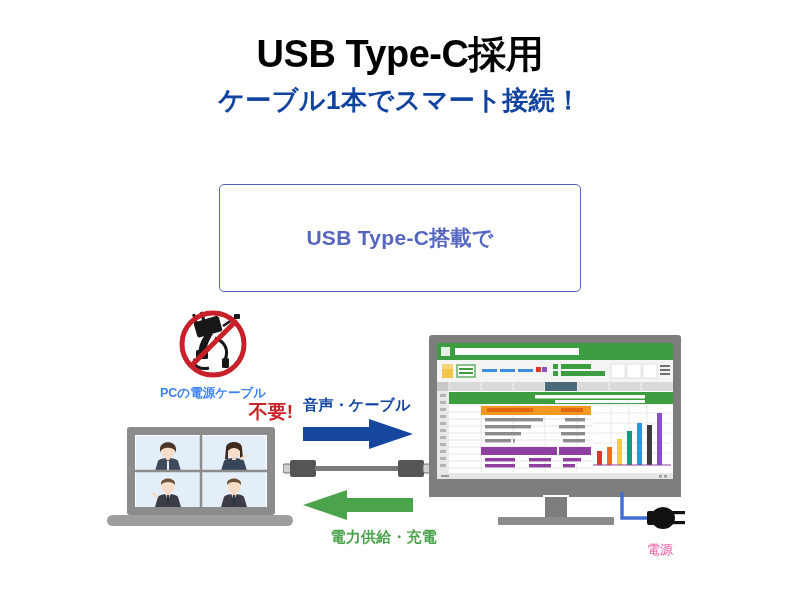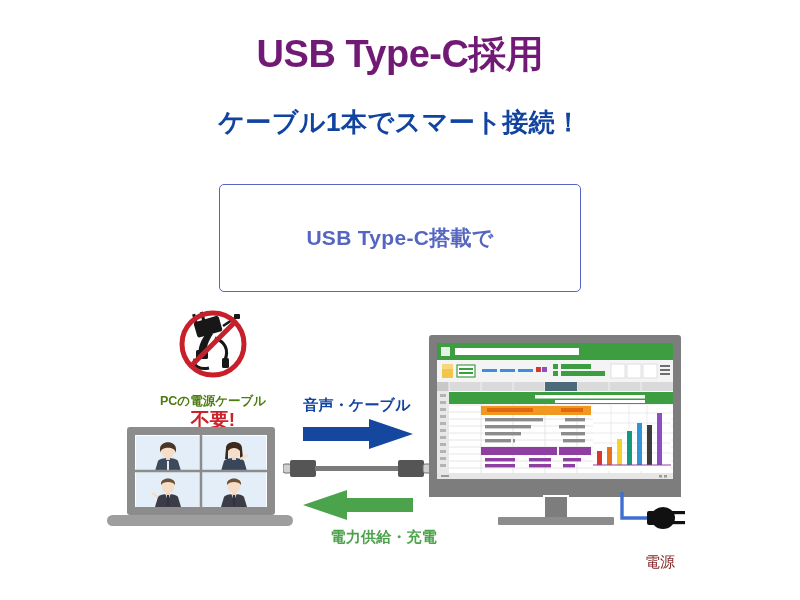--- a/index.html
+++ b/index.html
@@ -17,27 +17,27 @@
   }
 
   
   .title {
     position: absolute;
     left: 0; top: 34px;
     width: 800px;
     text-align: center;
     font-size: 38px;
     font-weight: bold;
-    color: #701a75;
+    color: #000000;
     letter-spacing: -0.5px;
     line-height: 1.1;
   }
   .subtitle {
     position: absolute;
-    left: 0; top: 108px;
+    left: 0; top: 86px;
     width: 800px;
     text-align: center;
     font-size: 26px;
     font-weight: bold;
     color: #1144a0;
     letter-spacing: 0.5px;
     line-height: 1.1;
   }
 
   
@@ -66,31 +66,32 @@
   .nocable {
     position: absolute;
     left: 133px; top: 310px;
     width: 160px;
     text-align: center;
   }
   .nocable-icon { width: 160px; height: 72px; display: block; }
   .nocable-t1 {
     font-size: 12.5px;
     font-weight: bold;
-    color: #4d7c0f;
+    color: #3b82f6;
     line-height: 1.2;
-    margin-top: 12px;
+    margin-top: 4px;
     white-space: nowrap;
   }
   .nocable-t2 {
     font-size: 19px;
     font-weight: bold;
     color: #cc2229;
     line-height: 1.15;
     white-space: nowrap;
+    text-align: right;
   }
 
   
   .laptop { position: absolute; left: 105px; top: 425px; width: 190px; height: 105px; }
 
   
   .cable { position: absolute; left: 283px; top: 455px; width: 148px; height: 26px; }
 
   
   .sig-label {
@@ -123,25 +124,24 @@
   
   .monitor { position: absolute; left: 425px; top: 335px; width: 260px; height: 200px; }
 
   
   .plug { position: absolute; left: 614px; top: 492px; width: 80px; height: 50px; }
   .plug-label {
     position: absolute;
     left: 620px; top: 541px;
     width: 80px;
     text-align: center;
-    font-size: 15px;
-    color: #7f1d1d;
+    font-size: 13px;
+    color: #ec4899;
     font-weight: normal;
     white-space: nowrap;
-    margin-top: 12px;
   }
 </style>
 </head>
 <body>
 
 <div class="title">USB Type-C採用</div>
 
 <div class="subtitle">ケーブル1本でスマート接続！</div>
 
 <div class="callout">

